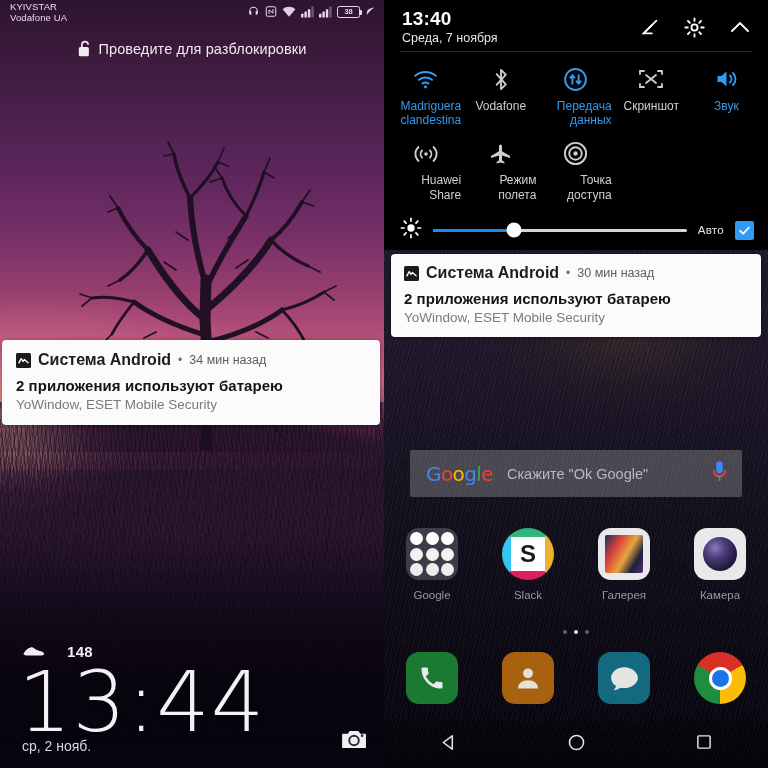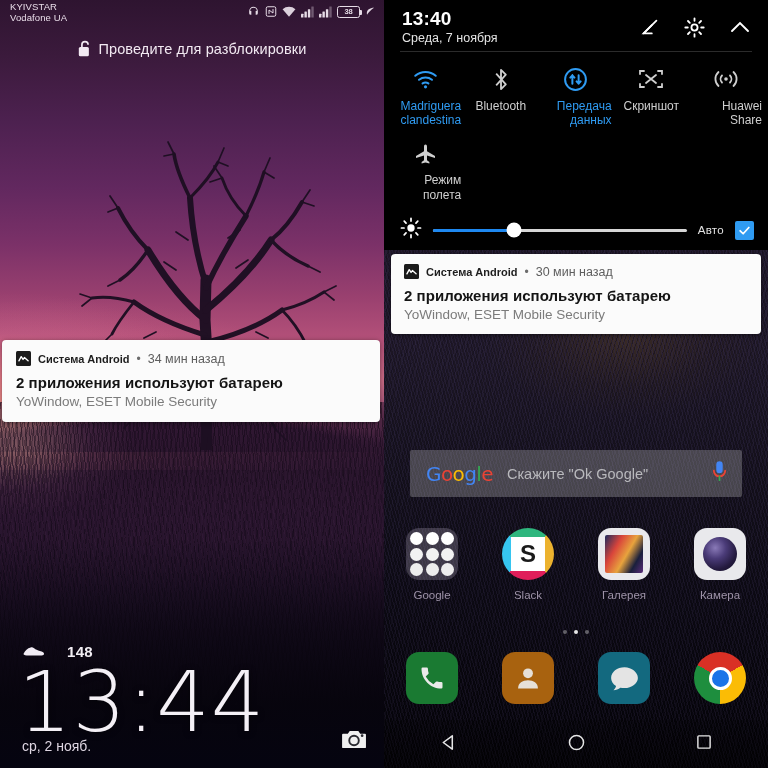--- a/index.html
+++ b/index.html
@@ -69,21 +69,21 @@
   .unlock-row .txt{ font-size:14.5px; color:#f2e9f2; letter-spacing:.1px; }
 
   .ls-notif{
     position:absolute; left:2px; top:340px; width:378px;
     background:#fbfbfb; border-radius:4px; padding:11px 14px 13px 14px;
     box-shadow:0 1px 5px rgba(0,0,0,.45); z-index:7;
   }
   .nt-head{ display:flex; align-items:center; gap:7px; margin-bottom:8px; }
   .nt-appicon{ width:15px; height:15px; background:#1b1b1b; border-radius:1.5px; display:flex;
     align-items:center; justify-content:center; flex:none; }
-  .nt-app{ font-size:11px; font-weight:700; color:#1d1d1d; }
+  .nt-app{ font-size:16px; font-weight:700; color:#1d1d1d; }
   .nt-dot{ font-size:12px; color:#6c6c6c; }
   .nt-time{ font-size:12.5px; color:#5e5e5e; }
   .nt-title{ font-size:15px; color:#141414; margin-bottom:3px; letter-spacing:.05px;font-weight:bold; }
   .nt-body{ font-size:13.5px; color:#7b7b7b; }
 
   .ls-steps{ position:absolute; left:22px; top:643px; display:flex; align-items:center; gap:23px; z-index:6; }
   .ls-steps .cnt{ font-size:15px; color:#f2eef4; font-weight:600; letter-spacing:.3px; }
   .ls-clock{ position:absolute; left:18px; top:660px; font-size:84px; line-height:1;
     color:#f4f0f6; font-weight:300; letter-spacing:1px; z-index:6;
     font-family:"DejaVu Sans","Liberation Sans",sans-serif; text-shadow:0 1px 6px rgba(0,0,0,.5); }
@@ -336,21 +336,21 @@
           </span>
           <span class="qs-label">Madriguera clandestina</span>
         </div>
 
         <div class="qs-tile">
           <span class="qs-ic">
             <svg width="22" height="25" viewBox="0 0 18 26" fill="none" stroke="#cfcfcf" stroke-width="1.9" stroke-linejoin="round">
               <path d="M4 7l10 11-5 5V3l5 5L4 19"></path>
             </svg>
           </span>
-          <span class="qs-label">Bluetooth</span>
+          <span class="qs-label">Vodafone</span>
         </div>
 
         <div class="qs-tile on">
           <span class="qs-ic">
             <svg width="25" height="25" viewBox="0 0 24 24" fill="none" stroke="#2f9bf2" stroke-width="1.9" stroke-linecap="round">
               <circle cx="12" cy="12" r="10"></circle>
               <path d="M9 8v8M9 8L7 10.2M9 8l2 2.2"></path>
                 <path d="M15 16V8M15 16l-2-2.2M15 16l2-2.2"></path>
             </svg>
           </span>
@@ -360,20 +360,29 @@
         <div class="qs-tile">
           <span class="qs-ic">
             <svg width="26" height="22" viewBox="0 0 26 22" fill="none" stroke="#cfcfcf" stroke-width="1.8" stroke-linecap="round">
               <path d="M2 6V3h4M24 6V3h-4M2 16v3h4M24 16v3h-4"></path>
               <path d="M8 7l10 8M18 7L8 15"></path>
             </svg>
           </span>
           <span class="qs-label">Скриншот</span>
         </div>
 
+        <div class="qs-tile on">
+          <span class="qs-ic">
+            <svg width="25" height="22" viewBox="0 0 24 22">
+              <path d="M3 8h4l5-4.5v15L7 14H3z" fill="#2f9bf2"></path>
+              <path d="M15.5 7.5a5 5 0 010 7M18.5 5a8.5 8.5 0 010 12" fill="none" stroke="#2f9bf2" stroke-width="1.9" stroke-linecap="round"></path>
+            </svg>
+          </span>
+          <span class="qs-label">Звук</span>
+        </div>
 
 
         <div class="qs-tile">
           <span class="qs-ic">
             <svg width="26" height="24" viewBox="0 0 26 24" fill="none" stroke="#cfcfcf" stroke-width="1.8" stroke-linecap="round">
               <circle cx="13" cy="12" r="1.8" fill="#cfcfcf" stroke="none"></circle>
               <path d="M9 8.5a5 5 0 000 7M17 8.5a5 5 0 010 7"></path>
               <path d="M5.5 5a9.5 9.5 0 000 14M20.5 5a9.5 9.5 0 010 14"></path>
             </svg>
           </span>
@@ -383,20 +392,30 @@
         <div class="qs-tile">
           <span class="qs-ic">
             <svg width="25" height="24" viewBox="0 0 24 24" fill="#cfcfcf">
               <path d="M12 2.6c.9 0 1.5.9 1.5 2.1v4.6l8 4.6v2.1l-8-2.4v4.6l2.4 1.8v1.6L12 20.4l-3.9 1.2v-1.6l2.4-1.8v-4.6l-8 2.4v-2.1l8-4.6V4.7c0-1.2.6-2.1 1.5-2.1z"></path>
             </svg>
           </span>
           <span class="qs-label">Режим полета</span>
         </div>
 
 
+        <div class="qs-tile">
+          <span class="qs-ic">
+            <svg width="25" height="25" viewBox="0 0 24 24" fill="none" stroke="#cfcfcf" stroke-width="1.8">
+              <circle cx="12" cy="12" r="10.2"></circle>
+              <circle cx="12" cy="12" r="6"></circle>
+              <circle cx="12" cy="12" r="2.1" fill="#cfcfcf" stroke="none"></circle>
+            </svg>
+          </span>
+          <span class="qs-label">Точка доступа</span>
+        </div>
       </div>
 
       <div class="qs-bright">
         <span>
           <svg width="22" height="22" viewBox="0 0 24 24" fill="none" stroke="#fff" stroke-width="1.9" stroke-linecap="round">
             <circle cx="12" cy="12" r="4" fill="#fff" stroke="none"></circle>
             <path d="M12 1.6v2.8M12 19.6v2.8M1.6 12h2.8M19.6 12h2.8M4.6 4.6l2 2M17.4 17.4l2 2M19.4 4.6l-2 2M6.6 17.4l-2 2"></path>
           </svg>
         </span>
         <span class="sl-track">

